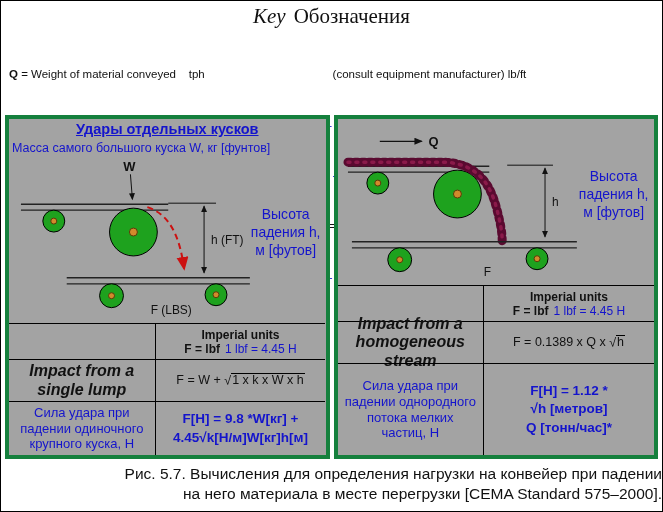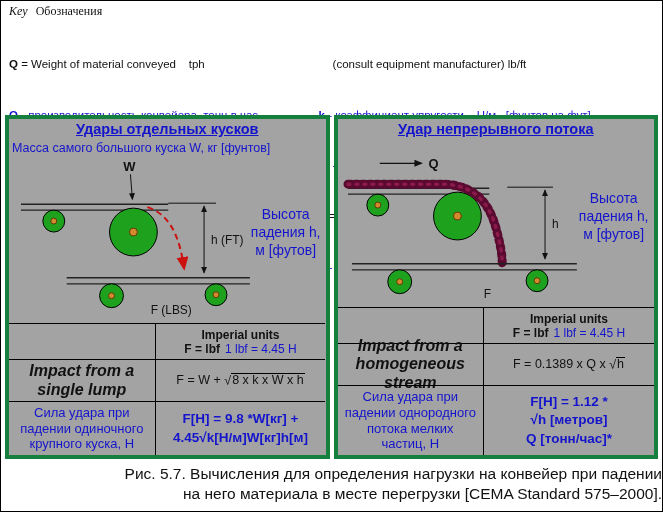--- a/index.html
+++ b/index.html
@@ -1,21 +1,21 @@
 <!DOCTYPE html>
 <html><head>
 <meta charset="utf-8">
 <style>
   * { box-sizing: border-box; margin: 0; padding: 0; }
   body { background: #fff; font-family: "Liberation Sans", sans-serif; color: #111; }
   .page { width: 663px; height: 512px; border: 1px solid #000; background: #fff; position: relative; overflow: hidden; }
 
   
   .key { padding: 3px 8px 2px 8px; height: 114px; }
-  .key-title { font-family: "Liberation Serif", serif; font-size: 12px; margin-bottom: 2px; }
+  .key-title { text-align: center; font-family: "Liberation Serif", serif; font-size: 21px; margin-bottom: 2px; }
   .key-title .kt-en { font-style: italic; margin-right: 8px; }
   .key-cols { display: flex; }
   .key-col { white-space: pre-wrap; }
   .key-col-left { width: 48%; }
   .key-col-right { width: 52%; }
   .kline { font-size: 11.5px; line-height: 1.28; white-space: pre-wrap; }
   .kline .kv { font-weight: bold; }
   .kline.ru, .blue { color: #1414cc; }
   .kline.indent { padding-left: 14px; }
 
@@ -126,32 +126,31 @@
         <div class="cell c-left"></div>
         <div class="cell c-right">
           <div class="imp-title">Imperial units</div>
           <div class="imp-line"><b>F = lbf</b><span class="blue">1 lbf = 4.45 Н</span></div>
         </div>
         <div class="cell c-left lbl">
           <div>Impact from a</div>
           <div>single lump</div>
         </div>
         <div class="cell c-right formula">
-          <div class="radical-row"><span>F = W + </span><span class="sqrt-sign">√</span><span class="radicand">8 x k x W x h</span></div>
+          <div class="radical-row"><span>F = W + </span><span class="sqrt-sign">√</span><span class="radicand">1 x k x W x h</span></div>
         </div>
         <div class="cell c-left metric-lbl">Сила удара при падении одиночного крупного куска, Н</div>
         <div class="cell c-right metric-f">
           <div>F[Н] = 9.8 *W[кг]  +</div>
           <div>4.45√k[Н/м]W[кг]h[м]</div>
         </div>
       </div>
     </div>
 
     <div class="panel">
-      <div class="panel-title">Удар непрерывного потока</div>
       <div class="diag">
         <svg viewBox="0 0 318 166">
           <defs>
             <marker id="abR" markerWidth="8" markerHeight="8" refX="6" refY="3" orient="auto-start-reverse">
                 <path d="M0,0 L7,3 L0,6 Z" fill="#111"></path>
               </marker>
           </defs>
           <line x1="10" y1="47" x2="152" y2="47" stroke="#222" stroke-width="1.5"></line>
           <line x1="10" y1="53" x2="152" y2="53" stroke="#222" stroke-width="1.2"></line>
           <g>

